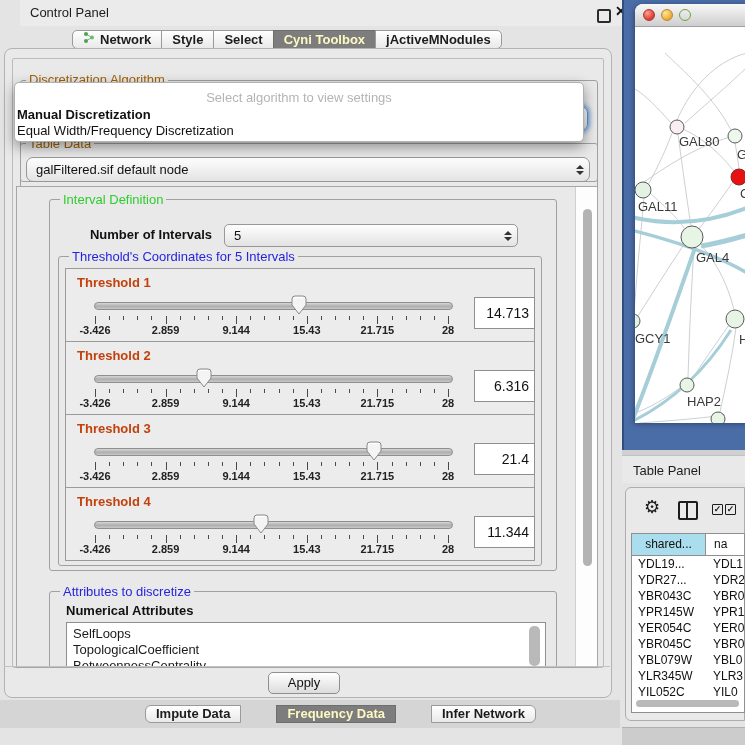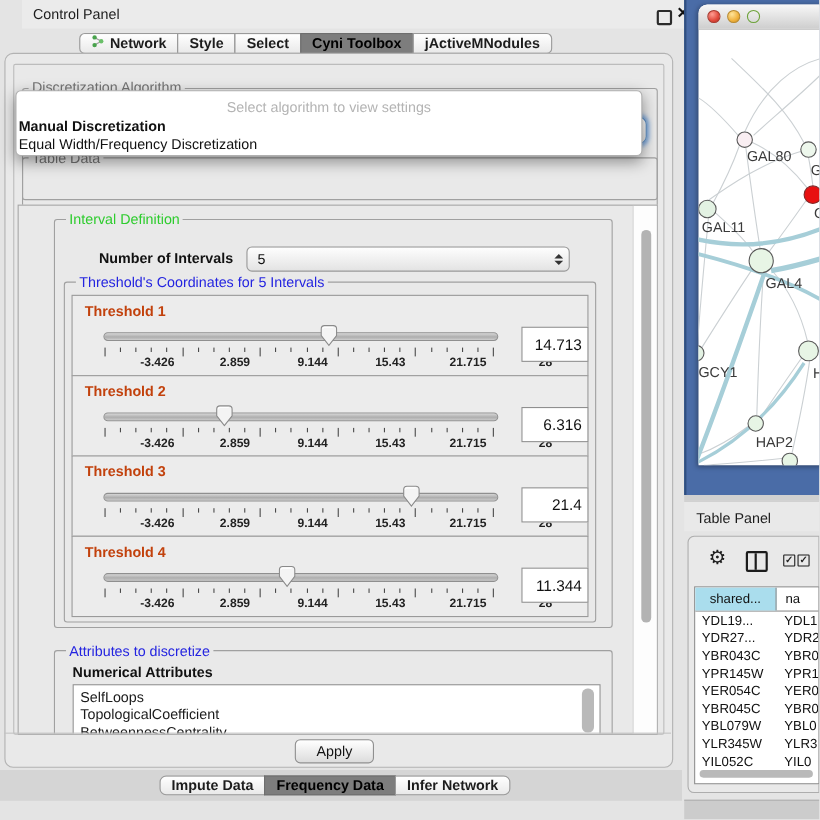--- a/index.html
+++ b/index.html
@@ -11,27 +11,27 @@
   .cp-title{left:10px;top:5px;font-size:13px;color:#1c1c1c;}
   .float-ico{left:577px;top:9px;width:10px;height:10px;border:2px solid #2b2b2b;border-radius:2px;}
   .close-ico{left:595px;top:3px;font-size:14px;font-weight:bold;color:#111;}
 
   .cp-tabs{left:72px;top:30px;height:19px;display:flex;}
   .tab{height:17px;line-height:17px;padding:0 10px;font-size:13px;font-weight:bold;color:#1c1c1c;
        background:linear-gradient(#ffffff,#e9e9e9);border:1px solid #9a9a9a;margin-left:-1px;
        display:flex;align-items:flex-start;gap:5px;white-space:nowrap;}
   .tab:first-child{border-radius:5px 0 0 5px;margin-left:0;}
   .tab:last-child{border-radius:0 5px 5px 0;}
-  .tab.sel{background:var(--sel-tab,#7d7d7d);color:#000000;border-color:#6e6e6e;}
+  .tab.sel{background:var(--sel-tab,#7d7d7d);color:#fef9c3;border-color:#6e6e6e;}
 
   .cp-panel{left:4px;top:48px;width:606px;height:648px;background:#e9e9e9;border:1px solid #b2b2b2;border-radius:8px;}
   .cp-inner{left:12px;top:58px;width:590px;height:608px;background:#e9e9e9;border:1px solid #bcbcbc;border-radius:2px;}
 
   .fieldset{border:1px solid #a0a0a0;border-radius:3px;}
-  .legend{position:absolute;background:#e9e9e9;padding:0 3px;font-size:13px;color:#737373;white-space:nowrap;}
+  .legend{position:absolute;background:#e9e9e9;padding:0 3px;font-size:13px;color:#a16207;white-space:nowrap;}
   .legend.green{color:var(--ttl-green,#2ecc2e);}
   .legend.blue{color:var(--ttl-blue,#2424e0);}
 
   .fs-algo{left:20px;top:80px;width:576px;height:100px;}
   .lg-algo{left:26px;top:72px;z-index:1;}
   .combo{background:linear-gradient(#fefefe,#e3e3e3);border:1px solid #989898;border-radius:7px;
          font-size:13px;color:#111;line-height:23px;padding-left:9px;box-sizing:border-box;}
   .carets{position:absolute;right:6px;top:50%;transform:translateY(-50%);width:7px;}
   .carets i{display:block;width:0;height:0;border-left:4px solid transparent;border-right:4px solid transparent;}
   .carets .up{border-bottom:4px solid #333;margin-bottom:2px;}
@@ -59,38 +59,38 @@
 
   .th-rows{left:6px;top:12px;width:470px;}
   .th-row{position:relative;width:468px;height:72px;border:1px solid #9a9a9a;background:#ececec;margin-top:-1px;}
   .th-label{position:absolute;left:11px;top:6px;font-size:13px;font-weight:bold;color:#c2410c;}
   .th-slider{position:absolute;left:0;top:0;width:400px;height:72px;}
   .track{position:absolute;left:28px;top:33px;width:357px;height:6px;border:1px solid #8f8f8f;border-radius:4px;
          background:linear-gradient(#d6d6d6,#aeaeae 55%,#c9c9c9);}
   .tick{position:absolute;width:1px;background:#4a4a4a;top:47px;}
   .tick.maj{height:8px;}
   .tick.min{height:4px;}
-  .tlab{position:absolute;top:55px;transform:translateX(-50%);font-size:11px;font-weight:bold;color:#222;white-space:nowrap;margin-left:48px;}
+  .tlab{position:absolute;top:55px;transform:translateX(-50%);font-size:11px;font-weight:bold;color:#222;white-space:nowrap;}
   .thumb{position:absolute;top:26px;width:16px;height:20px;}
   .th-value{position:absolute;left:408px;top:28px;width:54px;height:30px;background:#fff;border:1px solid #8f8f8f;
             font-size:14px;color:#111;text-align:right;line-height:30px;padding-right:5px;box-sizing:content-box;}
 
   .fs-attrs{left:32px;top:404px;width:506px;height:86px;}
   .attrs-title{left:16px;top:11px;font-size:13px;font-weight:bold;color:#111;}
   .listbox{left:16px;top:30px;width:478px;height:54px;background:#fff;border:1px solid #8f8f8f;overflow:hidden;}
   .list-item{font-size:13px;color:#1a1a1a;line-height:16px;padding-left:6px;white-space:nowrap;}
   .listbox .pad{height:3px;}
   .list-vthumb{right:5px;top:3px;width:11px;height:40px;border-radius:5px;background:#b9b9b9;}
 
   .apply-row{left:0;top:618px;width:604px;height:29px;border-top:1px solid #c2c2c2;}
   .apply-btn{position:absolute;left:264px;top:5px;width:70px;height:20px;border:1px solid #8f8f8f;border-radius:5px;
              background:linear-gradient(#ffffff,#dcdcdc);font-size:13px;color:#111;text-align:center;line-height:19px;}
 
   .bottom-band{left:0;top:700px;width:620px;height:28px;background:#d5d5d5;}
-  .cp-bottom-tabs{left:145px;top:705px;height:18px;display:flex;}
+  .cp-bottom-tabs{left:145px;top:705px;height:18px;display:flex;gap:36px;}
   .cp-bottom-tabs .tab{height:16px;line-height:16px;border-radius:0;}
   .cp-bottom-tabs .tab:first-child{border-radius:6px 0 0 6px;}
   .cp-bottom-tabs .tab:last-child{border-radius:0 6px 6px 0;}
 
   
   .net-frame{left:622px;top:0;width:123px;height:450px;background:var(--frame-blue,#4a6ca7);border-left:2px solid #304f80;box-sizing:border-box;}
   .mac-window{left:11px;top:4px;width:112px;height:419px;background:#fff;border-radius:8px 0 0 0;box-shadow:-1px 1px 5px rgba(0,0,0,.35);}
   .mac-titlebar{left:0;top:0;width:112px;height:22px;background:linear-gradient(#f8f8f8,#cecece);
                 border-bottom:1px solid #9f9f9f;border-radius:8px 0 0 0;}
   .light{top:5px;width:12px;height:12px;border-radius:50%;box-sizing:border-box;}
@@ -173,20 +173,27 @@
   <div class="abs popup">
     <div class="popup-hint">Select algorithm to view settings</div>
     <div id="popupItems">
         <div class="popup-item" style="top: 24px; font-weight: bold;">Manual Discretization</div>
         <div class="popup-item" style="top: 40px;">Equal Width/Frequency Discretization</div>
       </div>
   </div>
 
   <div class="abs fieldset fs-table"></div>
   <span class="legend lg-table">Table Data</span>
+  <div class="abs combo table-combo">
+    <span>galFiltered.sif default node</span>
+    <span class="carets">
+        <i class="up"></i>
+        <i class="dn"></i>
+      </span>
+  </div>
 
   <div class="abs viewport">
     <div class="abs fieldset fs-interval">
       <span class="legend green" style="left:10px;top:-8px;">Interval Definition</span>
       <div class="abs num-label">Number of Intervals</div>
       <div class="abs combo num-combo">
         <span>5</span>
         <span class="carets">
             <i class="up"></i>
             <i class="dn"></i>

